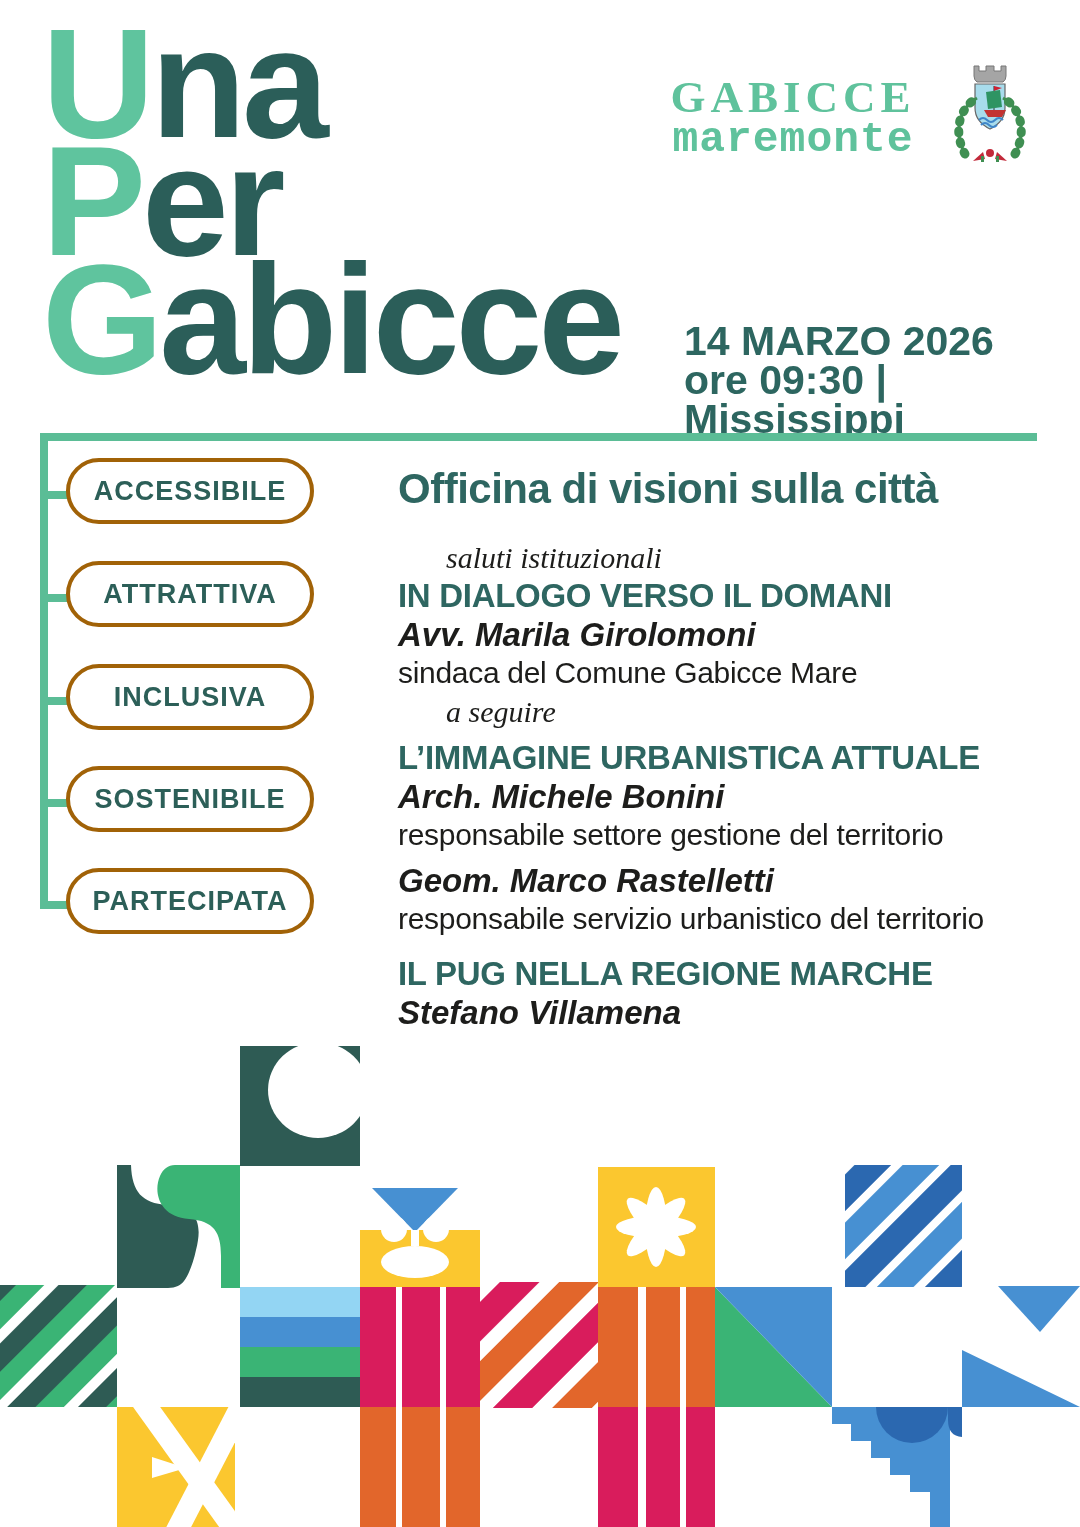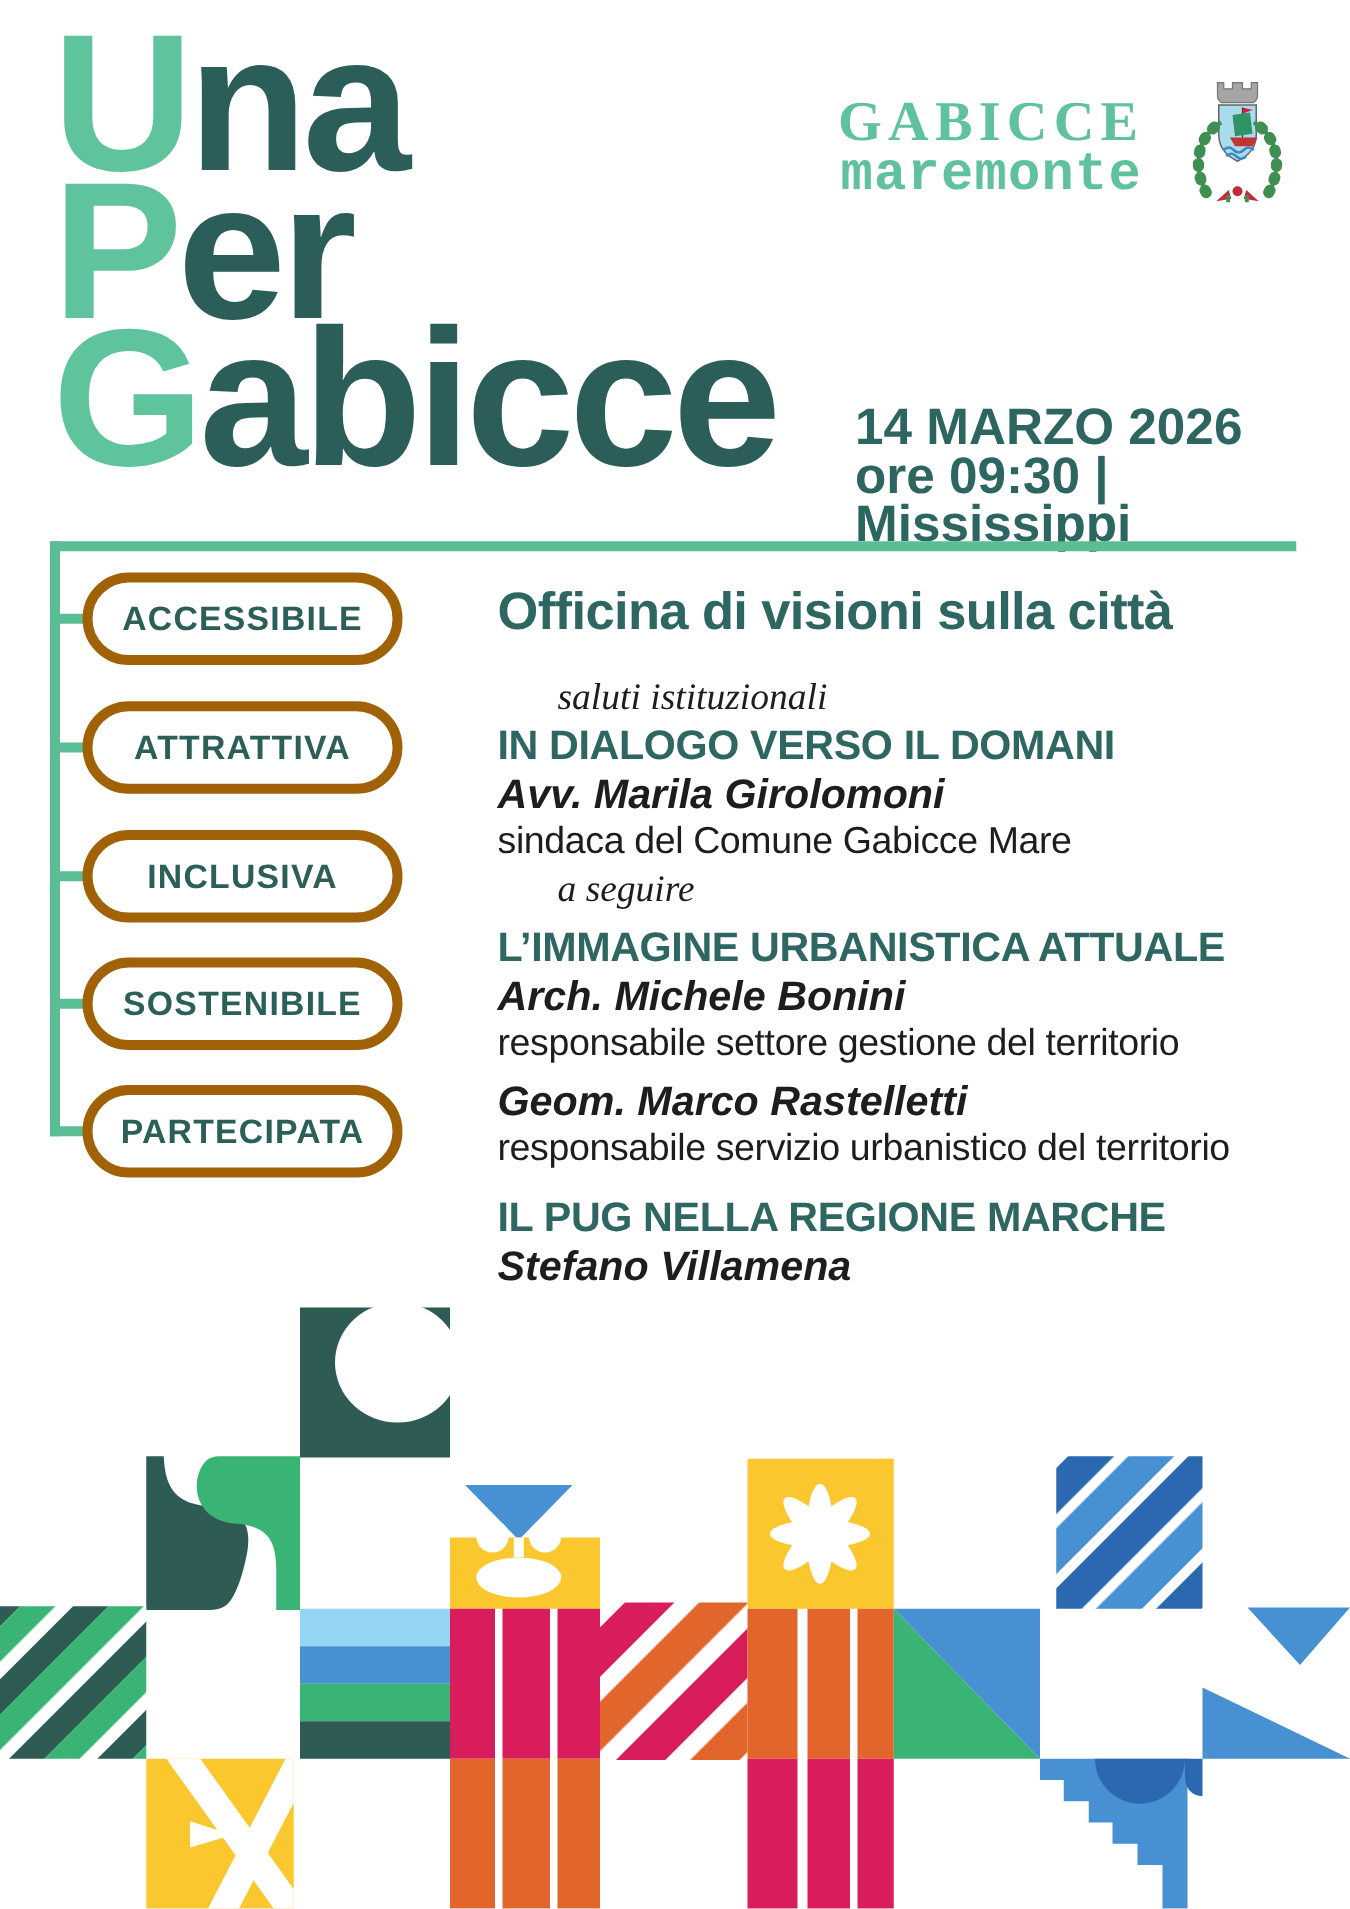--- a/index.html
+++ b/index.html
@@ -15,21 +15,21 @@
   .logo-line1{font-size:45px;letter-spacing:5px;line-height:46px;}
   .logo-line2{font-size:43px;letter-spacing:1px;line-height:44px;margin-top:-2px;font-family:Liberation Mono, monospace;}
   .crest{position:absolute;left:945px;top:62px;}
   
   .date-block{position:absolute;left:684px;top:322px;font-weight:bold;font-size:41px;
               line-height:39px;color:#2d6660;}
   
   .rule-h{position:absolute;left:40px;top:433px;width:997px;height:8px;background:#5bbd96;}
   .rule-v{position:absolute;left:40px;top:433px;width:8px;height:476px;background:#5bbd96;}
   .stub{position:absolute;left:40px;width:34px;height:8px;background:#5bbd96;}
-  .pill{position:absolute;left:66px;width:240px;height:58px;border:8px solid #a16207;
+  .pill{position:absolute;left:66px;width:240px;height:58px;border:4px solid #a16207;
         border-radius:40px;background:#fff;display:flex;align-items:center;justify-content:center;
         font-weight:bold;font-size:27px;letter-spacing:1px;color:#2c5f58;}
   
   .main-col{position:absolute;left:398px;top:462px;width:700px;}
   .h1{font-weight:bold;font-size:42px;line-height:54px;letter-spacing:-0.5px;color:#2e6661;}
   .pre{font-family:"Liberation Serif",serif;font-style:italic;font-size:30px;line-height:36px;
        margin-left:48px;color:#1d1d1b;}
   .stitle{font-weight:bold;font-size:33px;line-height:40px;letter-spacing:-0.3px;color:#2e6661;}
   .name{font-weight:bold;font-style:italic;font-size:33px;line-height:38px;color:#1d1d1b;}
   .role{font-size:30px;line-height:38px;letter-spacing:-0.3px;color:#1d1d1b;}

